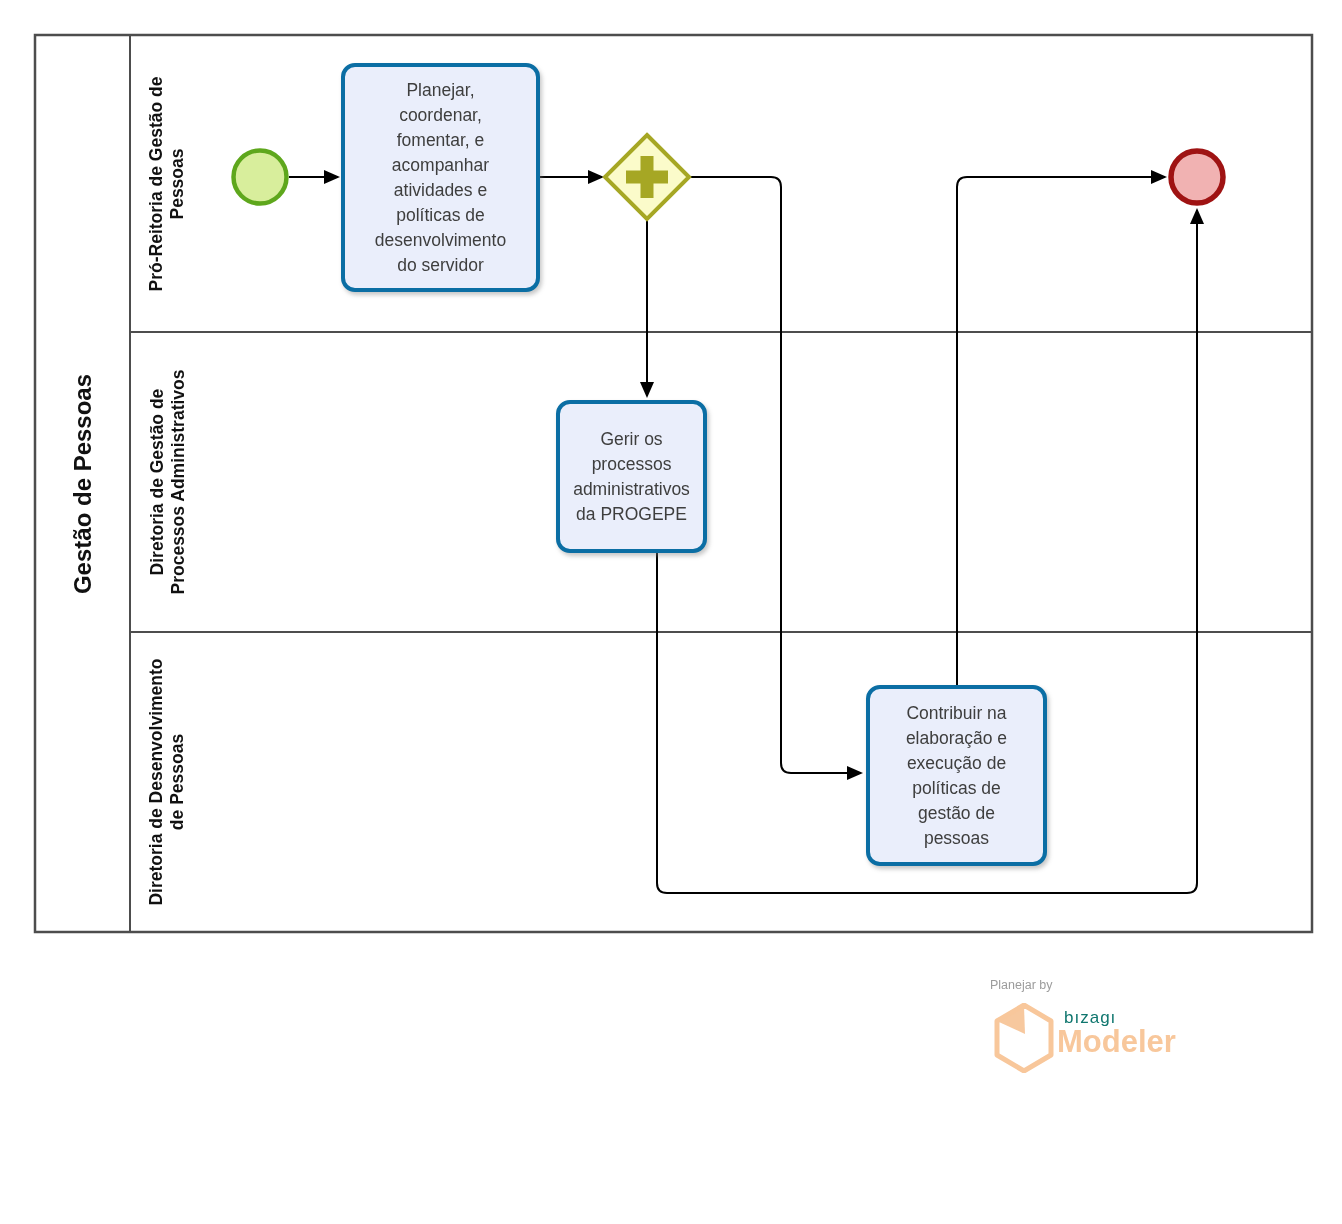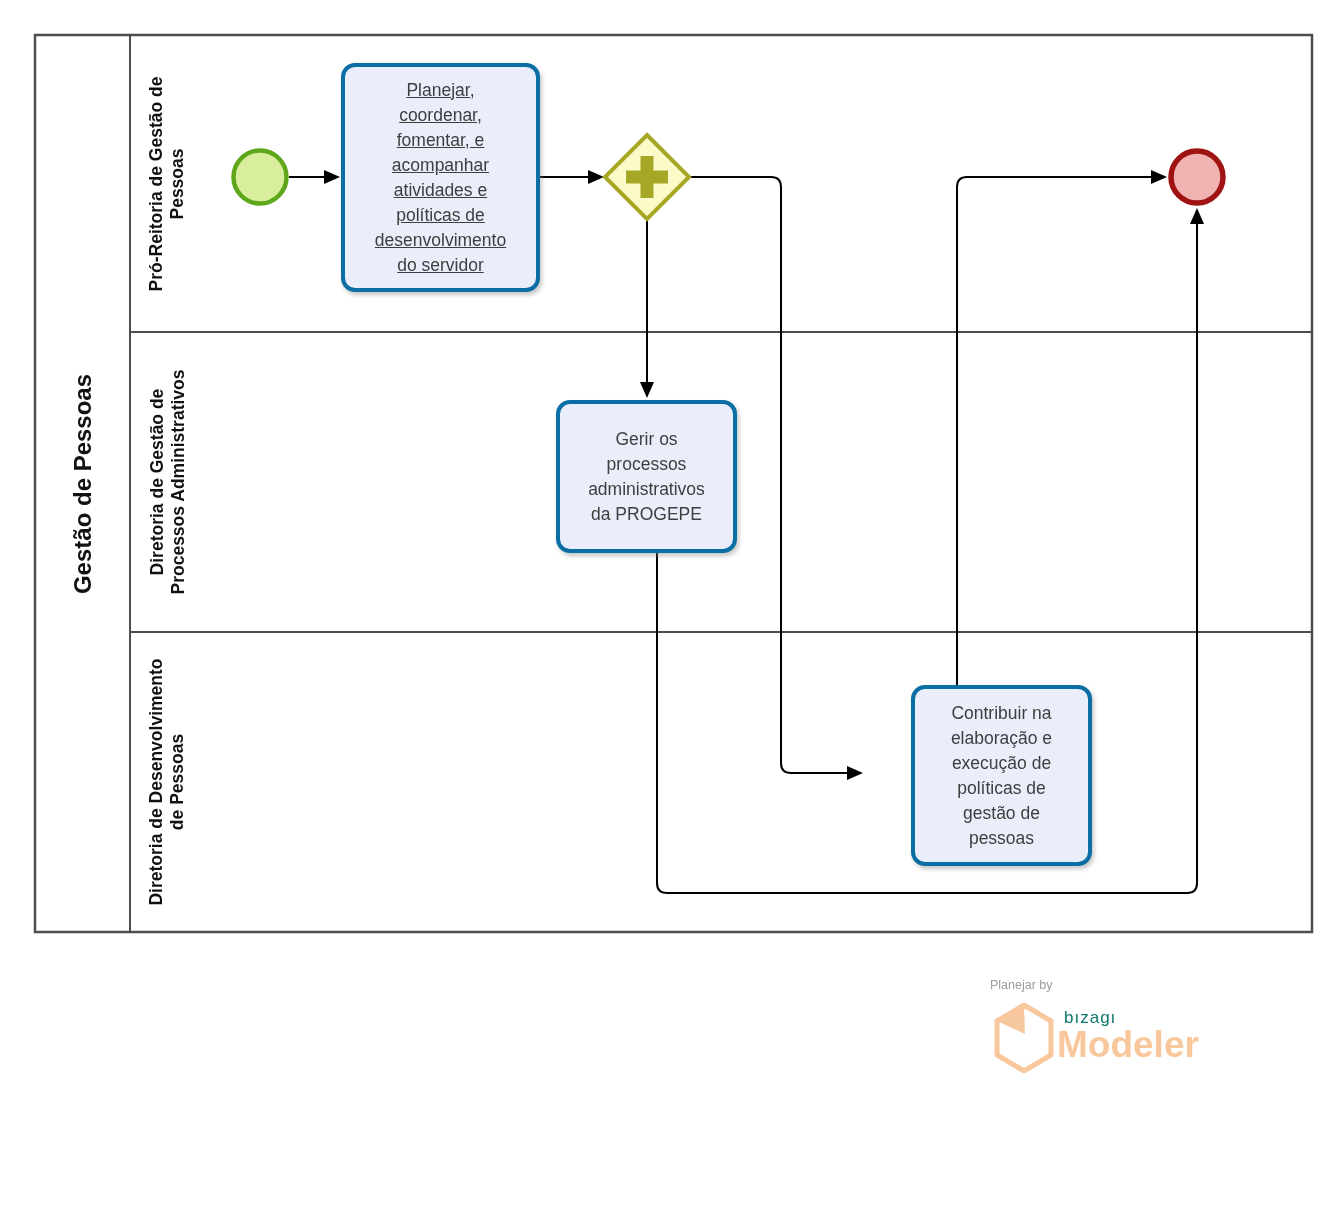--- a/index.html
+++ b/index.html
@@ -9,39 +9,39 @@
   }
   #diagram-svg{position:absolute;left:0;top:0;z-index:1;}
   
   .task{
     position:absolute;z-index:2;box-sizing:border-box;
     background:#EAEEFB;border:4px solid #0B6EA4;border-radius:14px;
     display:flex;align-items:center;justify-content:center;text-align:center;
     color:#3E3E3E;font-size:17.5px;line-height:25px;
     box-shadow:2px 3px 4px rgba(130,130,130,.45);
   }
-  #task-planejar{left:341px;top:63px;width:199px;height:229px;padding:3px 20px;text-decoration:underline;}
-  #task-gerir{left:556px;top:400px;width:181px;height:153px;padding:0 28px;text-align:center;}
-  #task-contribuir{left:866px;top:685px;width:181px;height:181px;padding:4px 26px;margin-left:45px;}
+  #task-planejar{left:341px;top:63px;width:199px;height:229px;padding:3px 20px;}
+  #task-gerir{left:556px;top:400px;width:151px;height:153px;padding:0 28px;text-align:center;}
+  #task-contribuir{left:866px;top:685px;width:181px;height:181px;padding:4px 26px;}
   
   .rot-wrap{position:absolute;display:flex;align-items:center;justify-content:center;z-index:2;}
   .rot{transform:rotate(-90deg);text-align:center;color:#111;font-weight:bold;}
   #pool-title-wrap{left:36px;top:36px;width:94px;height:895px;}
   #pool-title-wrap .rot{font-size:24px;white-space:nowrap;}
   .lane-label-wrap{left:131px;width:72px;}
   #lane1-wrap{top:37px;height:293px;}
   #lane2-wrap{top:334px;height:296px;}
   #lane3-wrap{top:634px;height:296px;}
   .lane-label-wrap .rot{font-size:17.5px;line-height:21px;}
   .lane-label-wrap .rot div{white-space:nowrap;}
   
   #powered-by{position:absolute;left:990px;top:978px;font-size:12.5px;color:#9C9C9C;z-index:2;}
   #brand-hex{position:absolute;left:993px;top:1003px;z-index:2;}
   #brand-name{position:absolute;left:1064px;top:1008px;font-size:17px;letter-spacing:1px;color:#0f766e;z-index:2;}
-  #brand-product{position:absolute;left:1057px;top:1024px;font-size:37px;font-weight:bold;color:#F8C79B;z-index:2;}
+  #brand-product{position:absolute;left:1057px;top:1024px;font-size:31px;font-weight:bold;color:#F8C79B;z-index:2;}
 </style>
 </head>
 <body>
 
 <svg id="diagram-svg" width="1342" height="1224" viewBox="0 0 1342 1224">
   <defs>
     <marker id="arrow" markerUnits="userSpaceOnUse" markerWidth="18" markerHeight="16" refX="14" refY="7" orient="auto">
       <path d="M0,0 L16,7 L0,14 Z" fill="#000"></path>
     </marker>
   </defs>

